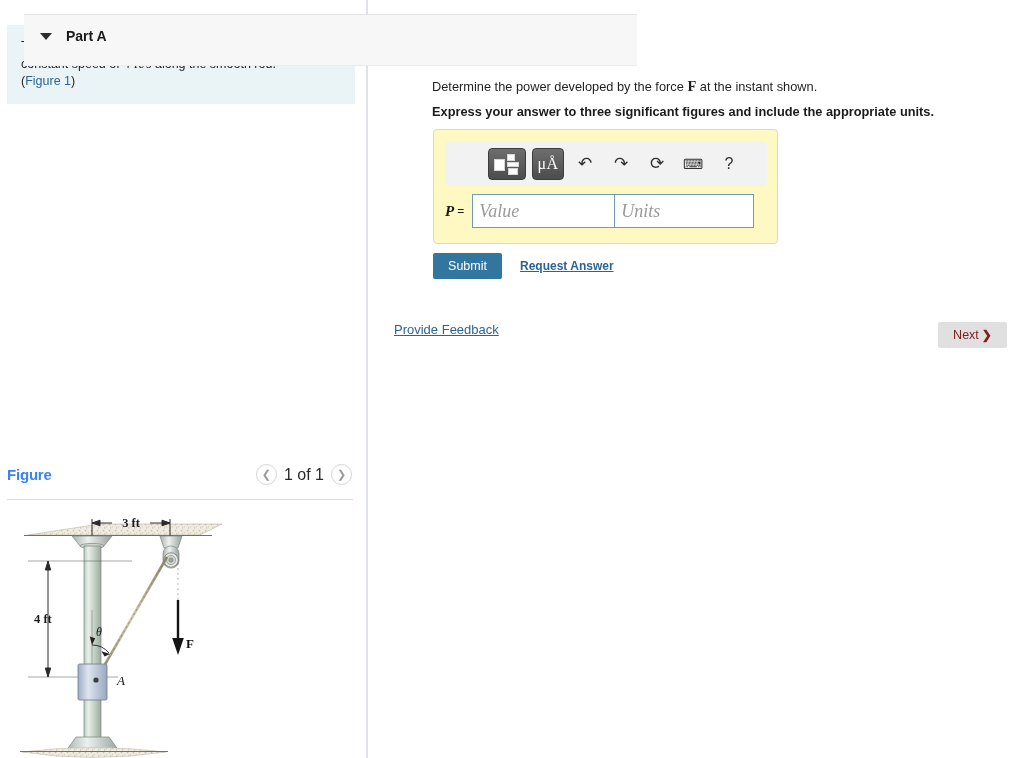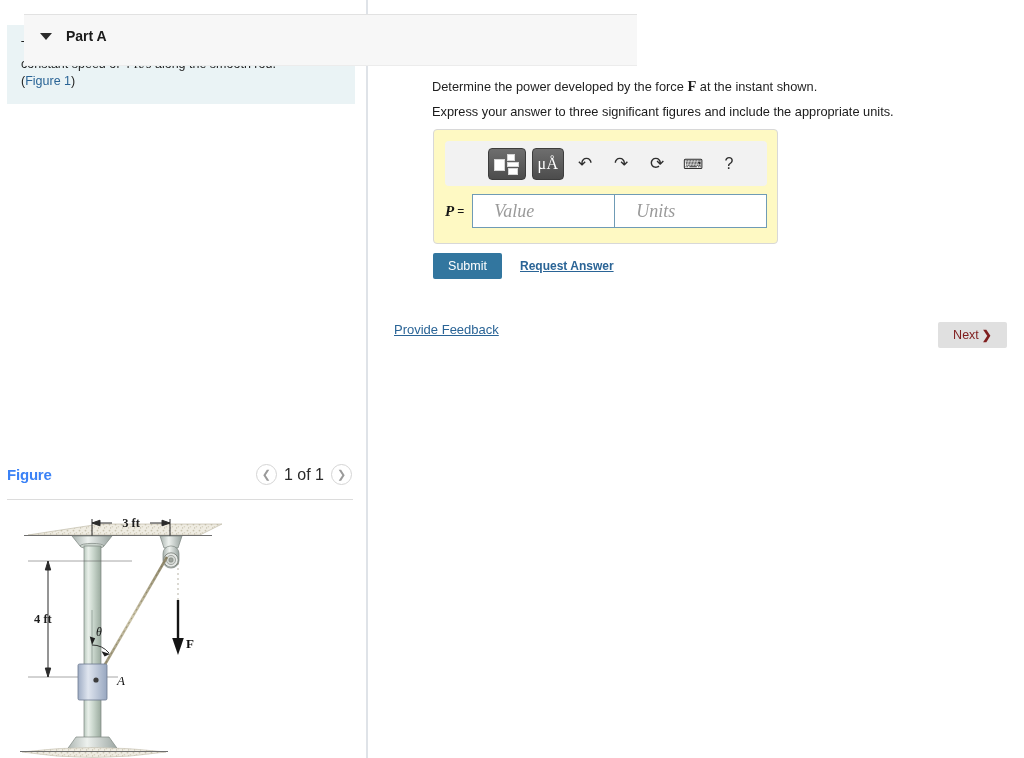--- a/index.html
+++ b/index.html
@@ -155,21 +155,21 @@
     font-family: "Liberation Serif", serif;
     font-weight: bold;
     font-size: 14.5px;
   }
   #instruction-text {
     position: absolute;
     left: 432px;
     top: 104px;
     width: 560px;
     font-size: 12.8px;
-    font-weight: normal;
+    font-weight: bold;
     color: #1b1b1b;
   }
 
   
   #answer-box {
     position: absolute;
     left: 433px;
     top: 129px;
     width: 345px;
     height: 115px;
@@ -254,26 +254,26 @@
     color: #151515;
   }
   .ans-field {
     height: 34px;
     border: 1px solid #6f9bb5;
     background: #fff;
     font-family: "Liberation Serif", serif;
     font-style: italic;
     font-size: 18px;
     color: #9a9a9a;
-    padding: 0 21px;
+    padding: 0 6px;
     box-sizing: border-box;
     outline: none;
   }
   #value-field { width: 142px; border-right: none; }
-  #units-field { width: 153px; }
+  #units-field { width: 140px; }
   .ans-field::placeholder { color: #9a9a9a; opacity: 1; }
 
   #submit-button {
     position: absolute;
     left: 433px;
     top: 253px;
     width: 69px;
     height: 26px;
     background: #32769f;
     color: #ffffff;

